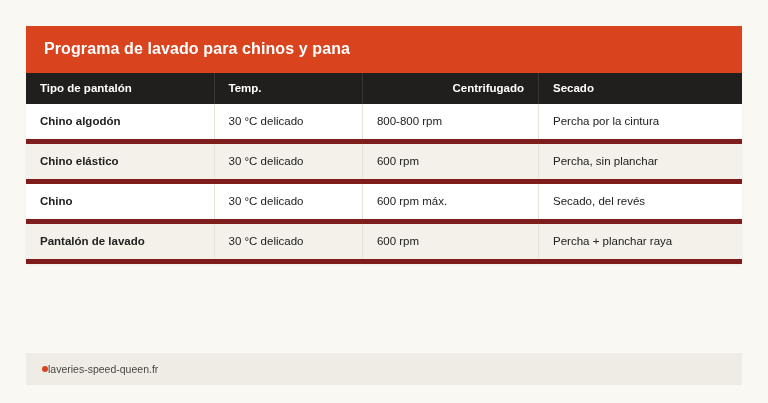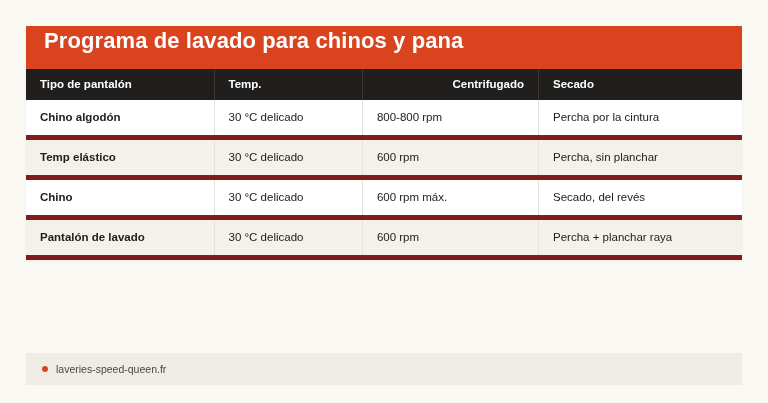--- a/index.html
+++ b/index.html
@@ -21,22 +21,22 @@
     box-sizing: border-box;
     padding: 26px 26px 0 26px;
   }
   .card {
     width: 716px;
     box-shadow: 0 1px 2px rgba(0,0,0,0.05);
   }
   .card-header {
     background: #d9441f;
     color: #ffffff;
-    padding: 2px 18px 15px 18px;
-    font-size: 22px;
+    padding: 14px 18px 15px 18px;
+    font-size: 16px;
     font-weight: bold;
     letter-spacing: 0.1px;
   }
   table {
     width: 100%;
     border-collapse: collapse;
     table-layout: fixed;
     font-size: 11.5px;
   }
   thead th {
@@ -78,21 +78,21 @@
   .footer {
     position: absolute;
     left: 26px;
     bottom: 18px;
     width: 716px;
     box-sizing: border-box;
     background: #eeece4;
     padding: 10px 16px;
     display: flex;
     align-items: center;
-    gap: 8px;
+    gap: 0;
   }
   .footer-dot {
     width: 6px;
     height: 6px;
     border-radius: 50%;
     background: #d9441f;
     flex: 0 0 auto;
   }
   .footer-text {
     font-size: 10.5px;
@@ -118,21 +118,21 @@
         </tr>
       </thead>
       <tbody>
         <tr>
           <td class="col-name">Chino algodón</td>
           <td>30 °C delicado</td>
           <td>800-800 rpm</td>
           <td>Percha por la cintura</td>
         </tr>
         <tr>
-          <td class="col-name">Temp elástico</td>
+          <td class="col-name">Chino elástico</td>
           <td>30 °C delicado</td>
           <td>600 rpm</td>
           <td>Percha, sin planchar</td>
         </tr>
         <tr>
           <td class="col-name">Chino</td>
           <td>30 °C delicado</td>
           <td>600 rpm máx.</td>
           <td>Secado, del revés</td>
         </tr>

